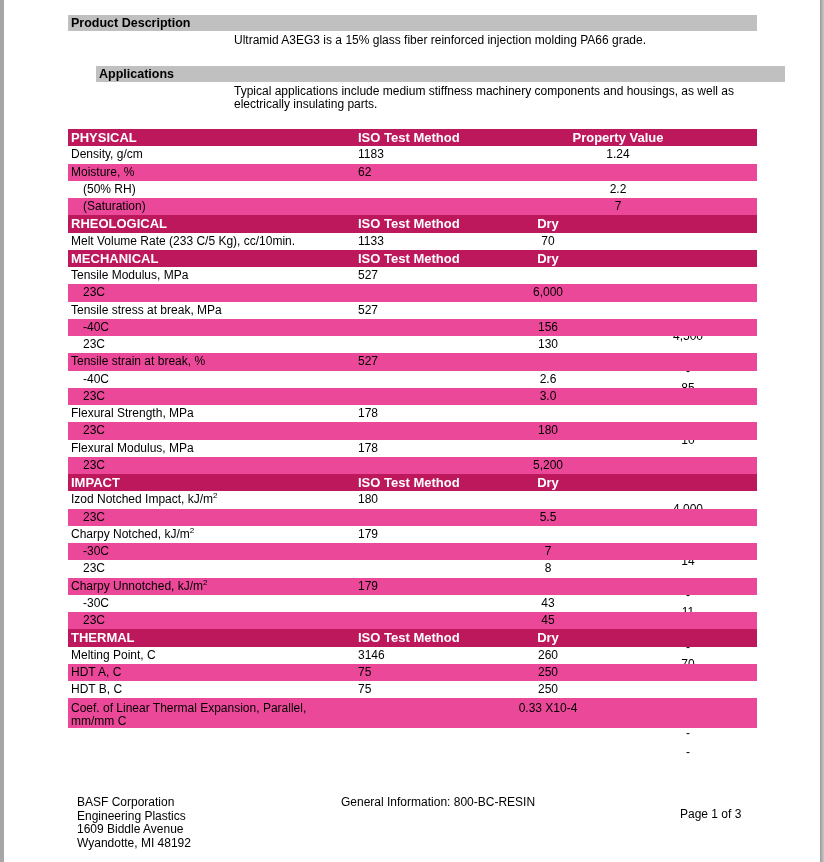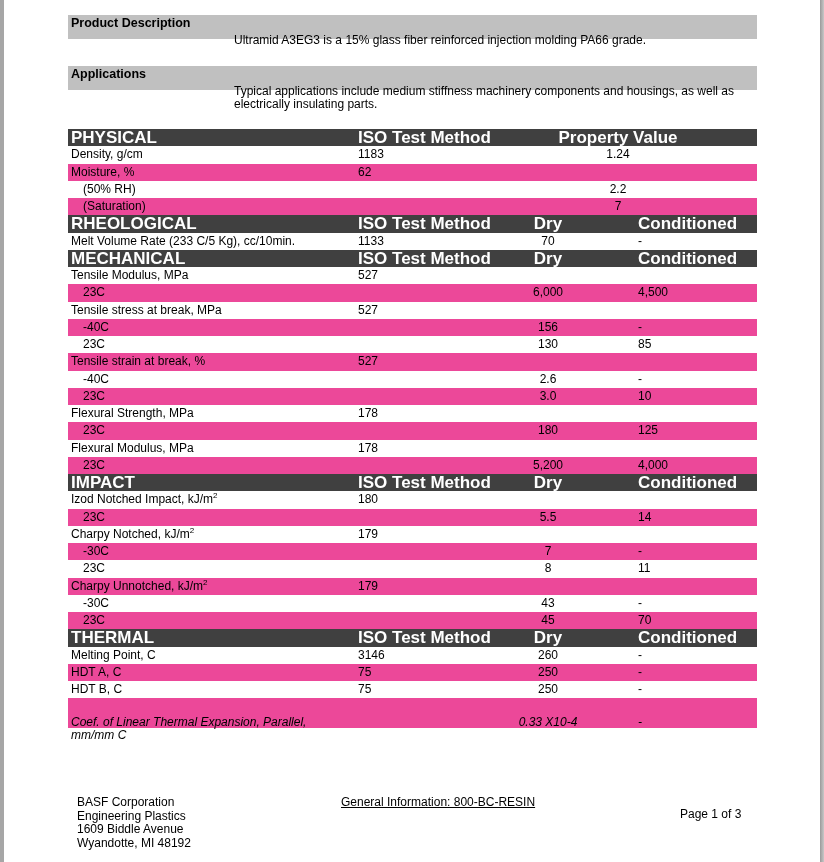--- a/index.html
+++ b/index.html
@@ -1,46 +1,46 @@
 <!DOCTYPE html>
 <html><head>
 <meta charset="utf-8">
 <style>
   html,body{margin:0;padding:0;}
   body{width:824px;height:862px;background:#fff;position:relative;overflow:hidden;font-family:"Liberation Sans",sans-serif;font-size:12px;color:#000;}
   .edge-left{position:absolute;left:0;top:0;width:4px;height:862px;background:#a6a6a6;}
   .edge-right{position:absolute;left:820px;top:0;width:4px;height:862px;background:linear-gradient(to right,#9a9a9a,#c8c8c8);}
-  .sec-bar{position:absolute;left:68px;width:689px;height:24px;background:#c0c0c0;font-weight:bold;font-size:12.5px;line-height:16px;padding-left:3px;box-sizing:border-box;}
+  .sec-bar{position:absolute;left:68px;width:689px;height:16px;background:#c0c0c0;font-weight:bold;font-size:12.5px;line-height:16px;padding-left:3px;box-sizing:border-box;}
   .sec-text{position:absolute;left:226px;width:520px;font-size:12px;line-height:13px;margin-left:8px;}
   .tbl{position:absolute;left:68px;top:129px;width:689px;}
   .row{position:relative;height:17.25px;line-height:17px;}
-  .row.hdr{background:#404040;color:#fff;font-weight:bold;font-size:17px;}
+  .row.hdr{background:#be185d;color:#fff;font-weight:bold;font-size:13px;}
   .row.alt{background:#ec4899;}
   .row.tall{height:30px;line-height:13px;}
   .c{position:absolute;top:0;white-space:nowrap;}
   .c0{left:3px;}
   .c0.sub{left:15px;}
   .c1{left:290px;width:105px;text-align:left;}
   .c2{left:445px;width:70px;text-align:center;}
-  .c3{left:570px;width:100px;text-align:left;}
+  .c3{left:570px;width:100px;text-align:center;margin-top:44px;}
   .cpv{left:490px;width:120px;text-align:center;}
-  .row.tall .c{top:18px;font-style:italic;}
+  .row.tall .c{top:4px;}
   sup{font-size:8px;line-height:0;}
   .footer{position:absolute;font-size:12px;line-height:13.5px;}
 </style>
 </head>
 <body>
 
 <div class="edge-left"></div>
 <div class="edge-right"></div>
 
 <div class="sec-bar" style="top:15px;">Product Description</div>
 <div class="sec-text" style="top:34px;">Ultramid A3EG3 is a 15% glass fiber reinforced injection molding PA66 grade.</div>
 
-<div class="sec-bar" style="top:66px;">Applications</div>
+<div class="sec-bar" style="top:66px;margin-left:28px;">Applications</div>
 <div class="sec-text" style="top:85px;">Typical applications include medium stiffness machinery components and housings, as well as electrically insulating parts.</div>
 
 <div class="tbl" id="tbl">
     <div class="row hdr">
       <span class="c c0">PHYSICAL</span>
       <span class="c c1">ISO Test Method</span>
       <span class="c cpv">Property Value</span>
     </div>
     <div class="row">
       <span class="c c0">Density, g/cm</span>
@@ -237,16 +237,16 @@
       <span class="c c3">-</span>
     </div>
   </div>
 
 <div class="footer" style="left:77px;top:796px;">
   <div>BASF Corporation</div>
   <div>Engineering Plastics</div>
   <div>1609 Biddle Avenue</div>
   <div>Wyandotte, MI 48192</div>
 </div>
-<div class="footer" style="left:341px;top:796px;text-decoration:underline;">
+<div class="footer" style="left:341px;top:796px;">
   <div>General Information: 800-BC-RESIN</div>
 </div>
 <div class="footer" style="left:680px;top:808px;">Page 1 of 3</div>
 
 </body></html>

